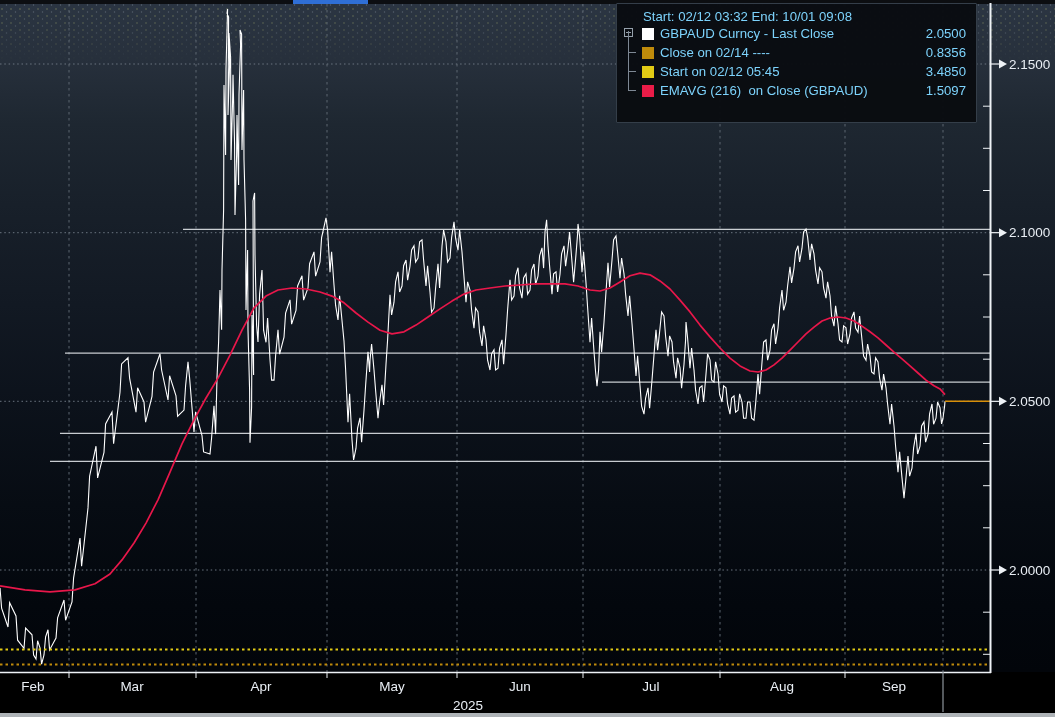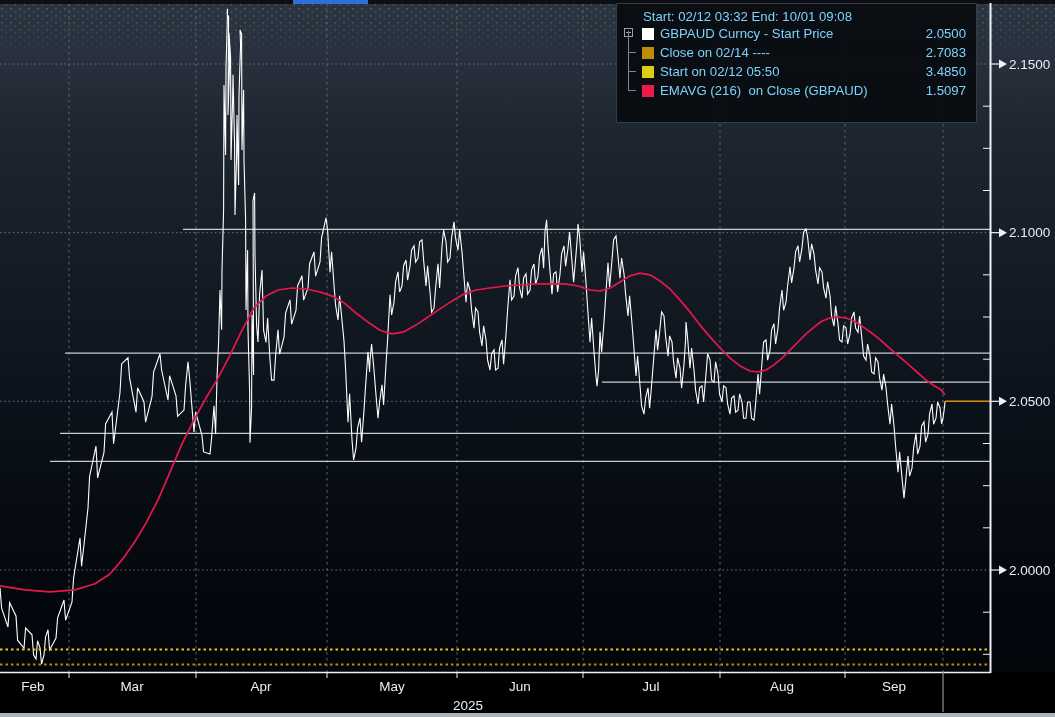--- a/index.html
+++ b/index.html
@@ -142,39 +142,39 @@
       </g>
   </svg>
 
   <div class="legend">
     <div class="legend-title">Start: 02/12 03:32 End: 10/01 09:08</div>
     <div class="legend-row">
       <span class="tree-cell">
           <span class="expander"></span>
         </span>
       <span class="swatch" style="background: rgb(255, 255, 255);"></span>
-      <span class="legend-label">GBPAUD Curncy - Start Price</span>
+      <span class="legend-label">GBPAUD Curncy - Last Close</span>
       <span class="legend-value">2.0500</span>
     </div>
     <div class="legend-row">
       <span class="tree-cell">
           <span class="tree-v tall"></span>
           <span class="tree-h"></span>
         </span>
       <span class="swatch" style="background: rgb(191, 139, 11);"></span>
       <span class="legend-label">Close on 02/14 ----</span>
-      <span class="legend-value">2.7083</span>
+      <span class="legend-value">0.8356</span>
     </div>
     <div class="legend-row">
       <span class="tree-cell">
           <span class="tree-v"></span>
           <span class="tree-h"></span>
         </span>
       <span class="swatch" style="background: rgb(226, 203, 21);"></span>
-      <span class="legend-label">Start on 02/12 05:50</span>
+      <span class="legend-label">Start on 02/12 05:45</span>
       <span class="legend-value">3.4850</span>
     </div>
     <div class="legend-row">
       <span class="tree-cell">
           <span class="tree-v"></span>
           <span class="tree-h"></span>
         </span>
       <span class="swatch" style="background: rgb(234, 28, 72);"></span>
       <span class="legend-label">EMAVG (216)  on Close (GBPAUD)</span>
       <span class="legend-value">1.5097</span>

